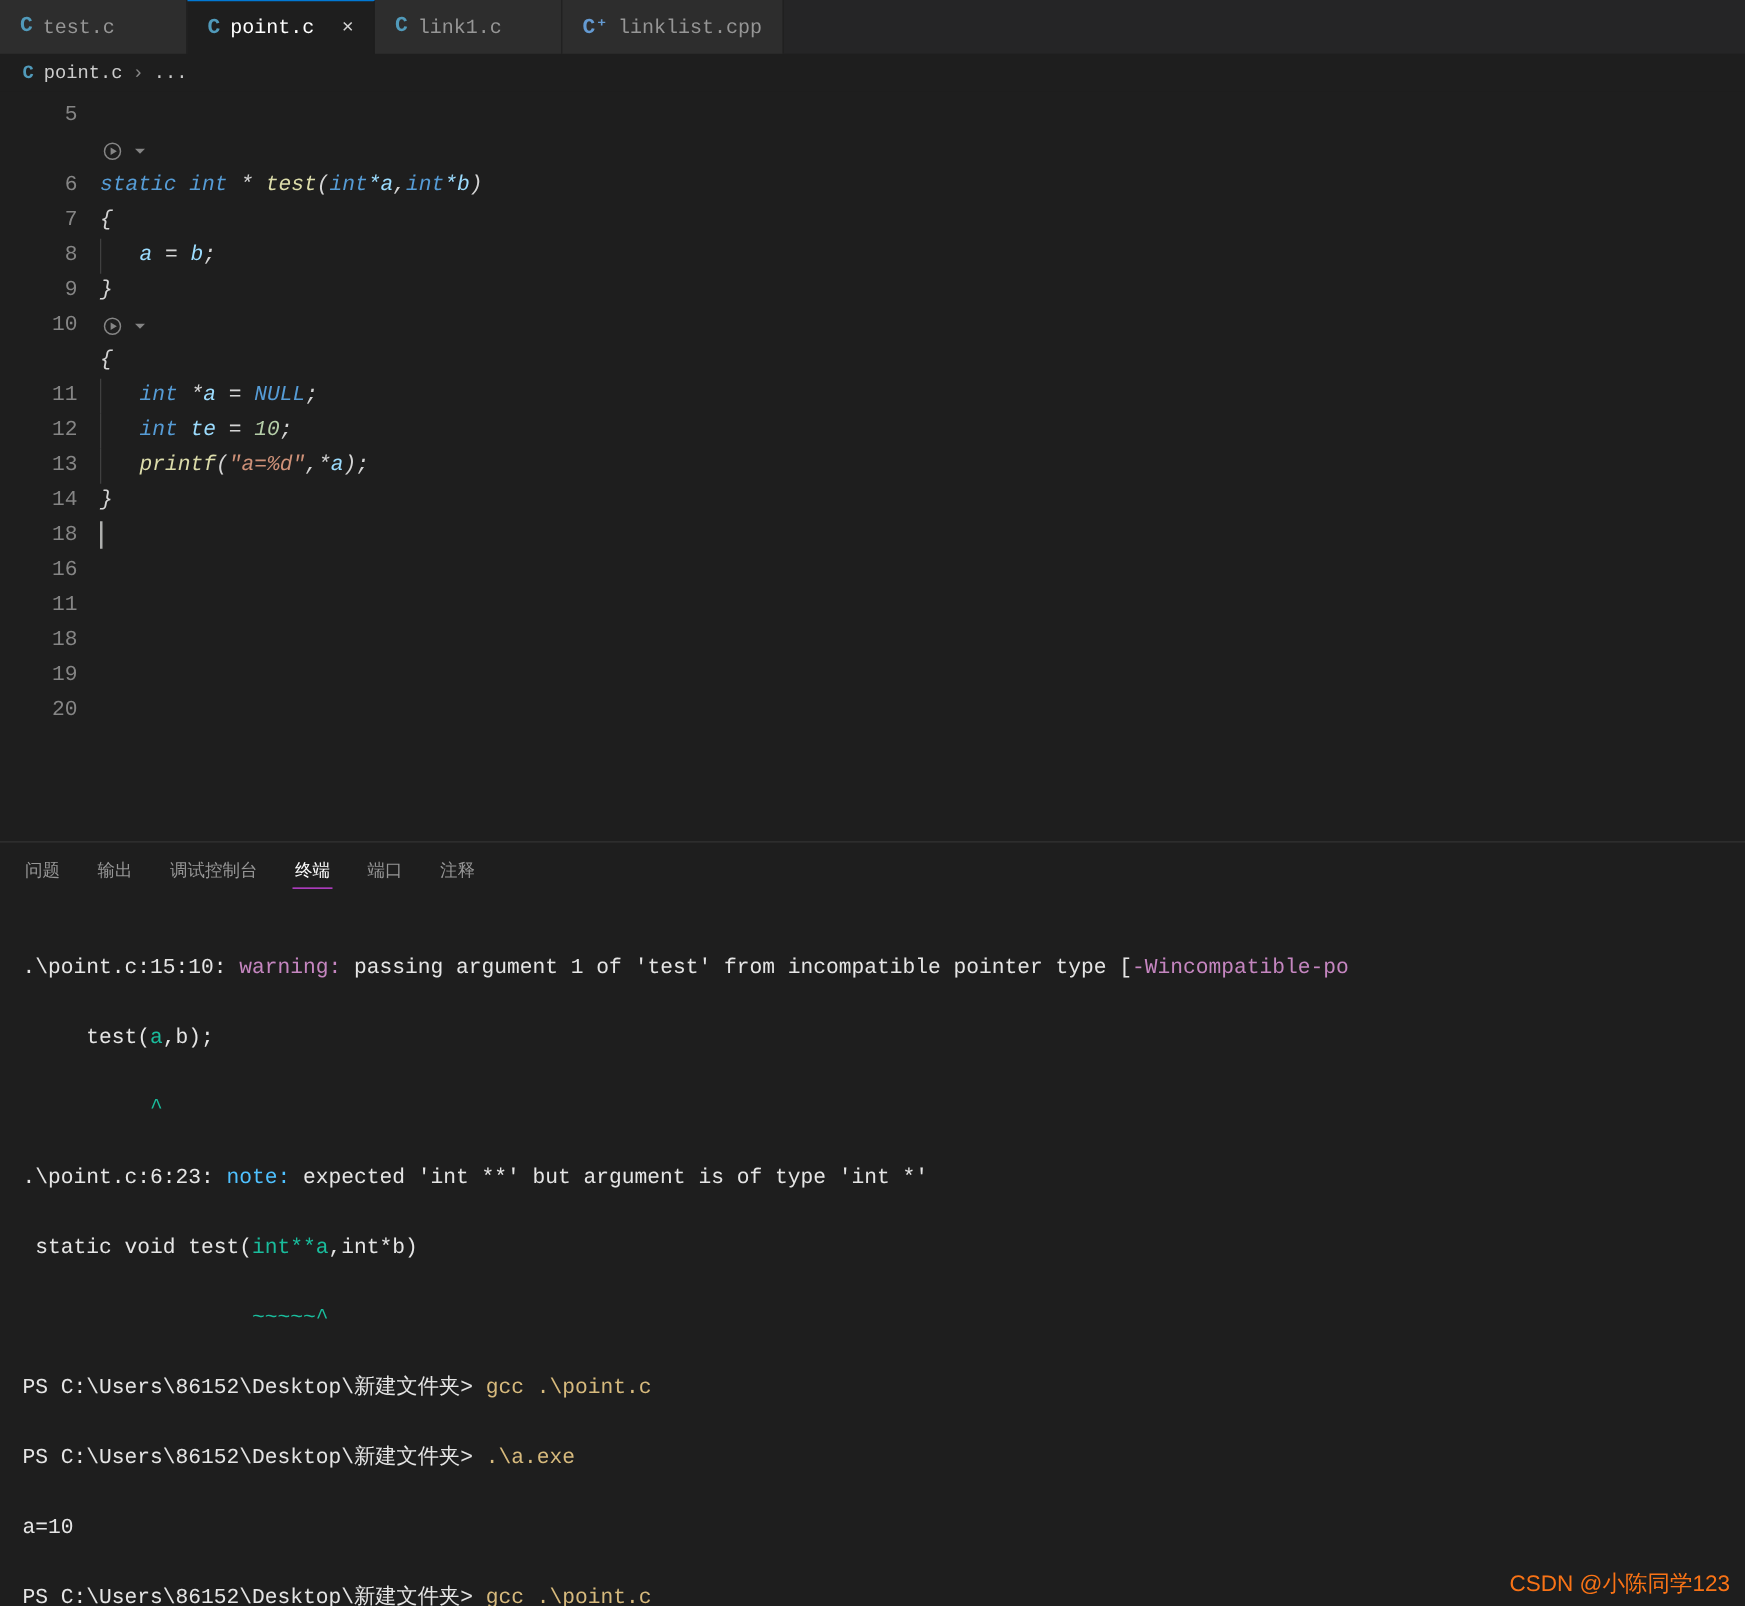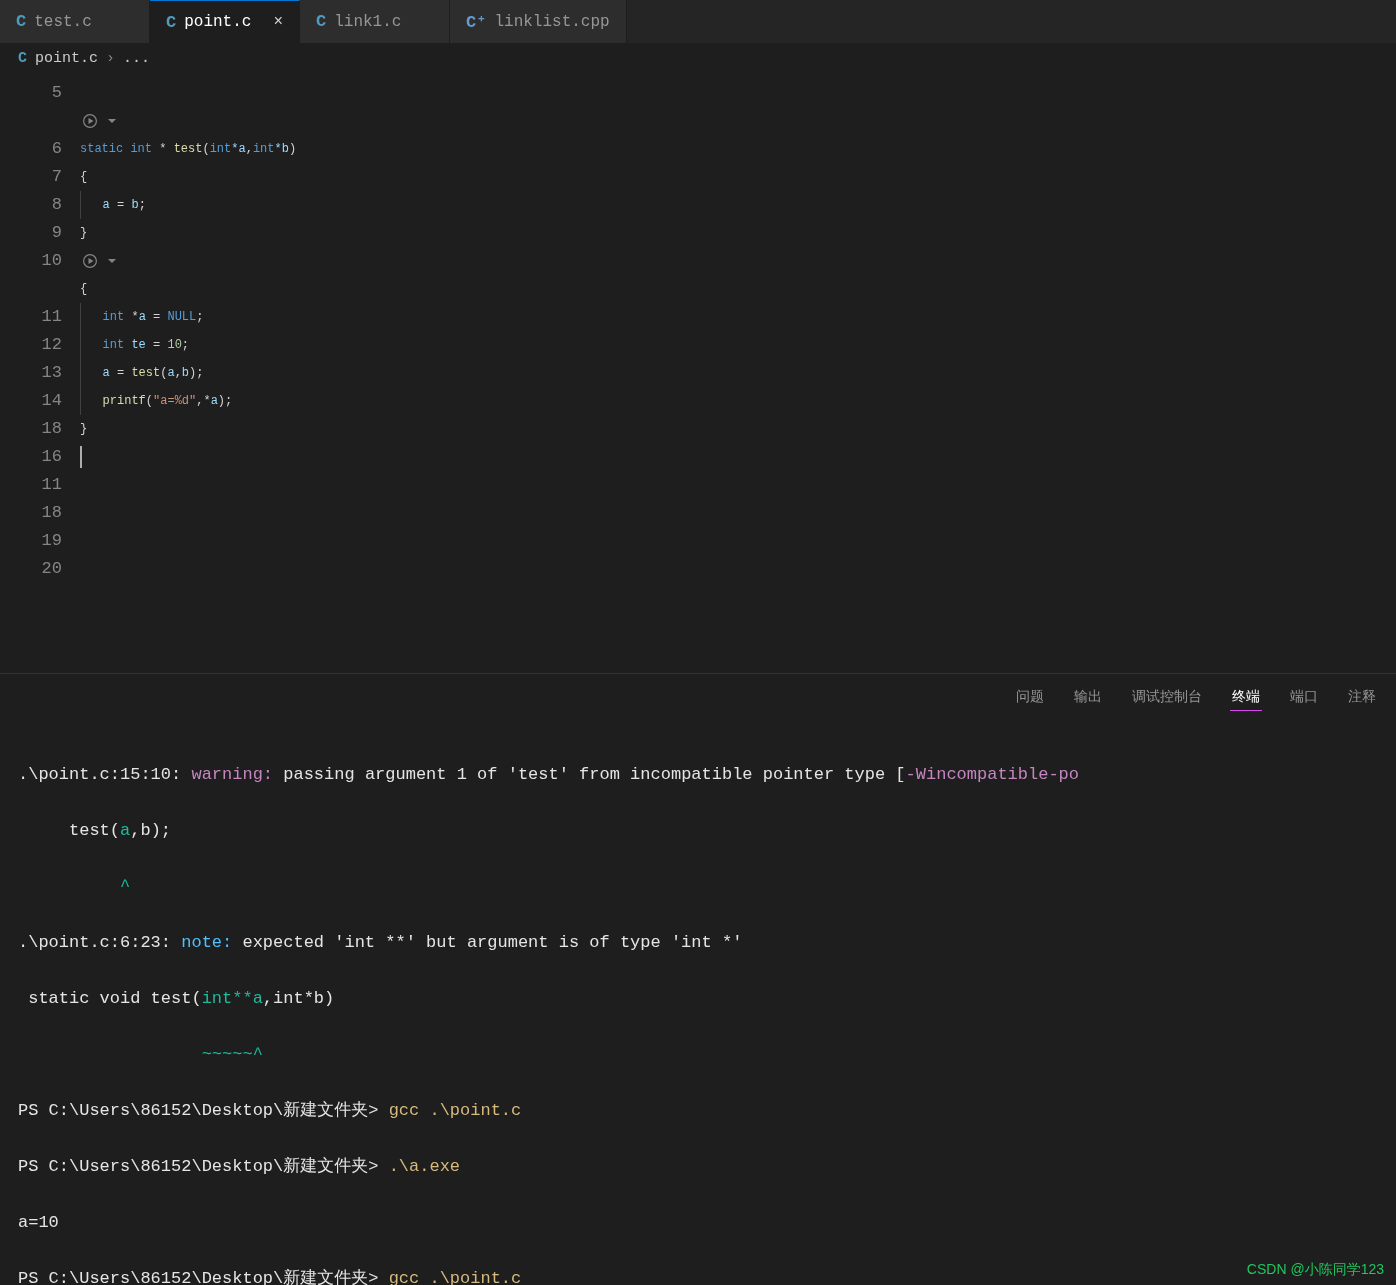--- a/index.html
+++ b/index.html
@@ -73,22 +73,23 @@
   .gutter {
     width: 80px;
     text-align: right;
     color: #858585;
     padding-right: 18px;
     user-select: none;
   }
   .gutter .ln { height: 28px; line-height: 28px; font-size: 17px;}
   .code {
     flex: 1;
-    font-size: 12px;
+    font-size: 17px;
     line-height: 28px;
+    font-style: italic;
   }
   .code .line {
     height: 28px;
     white-space: pre;
     position: relative;
   }
   .indent-guide {
     border-left: 1px solid #404040;
     display: inline-block;
     height: 28px;
@@ -128,21 +129,20 @@
     border-top: 1px solid #333;
     background: #1e1e1e;
     padding: 10px 18px 0 18px;
   }
   .panel-tabs {
     display: flex;
     gap: 26px;
     font-size: 14px;
     color: #969696;
     padding-bottom: 8px;
-    justify-content: flex-end;
   }
   .panel-tabs .ptab {
     padding: 4px 2px;
     cursor: pointer;
   }
   .panel-tabs .ptab.active {
     color: #ffffff;
     border-bottom: 1px solid #d946ef;
   }
 
@@ -156,22 +156,22 @@
   .t-purple { color: #c586c0; }
   .t-cyan { color: #4fc1ff; }
   .t-teal { color: #1abc9c; }
   .t-caret { color: #1abc9c; }
   .t-gold { color: #d7ba7d; }
 
   .watermark {
     position: absolute;
     bottom: 6px;
     right: 12px;
-    color: #22c55e;
-    font-size: 14px;
+    color: #f97316;
+    font-size: 18px;
     font-family: sans-serif;
   }
 </style>
 </head>
 <body>
 
 <div class="tab-bar">
   <div class="tab">
     <span class="tab-icon c-lang">C</span>
     <span>test.c</span>
@@ -237,21 +237,20 @@
       <svg viewBox="0 0 16 16" fill="#858585">
           <path d="M8 1a7 7 0 100 14A7 7 0 008 1zm0 1.2a5.8 5.8 0 110 11.6A5.8 5.8 0 018 2.2zM6.5 5v6l5-3-5-3z"></path>
         </svg>
       <svg viewBox="0 0 16 16" fill="#858585">
           <path d="M4 6l4 4 4-4"></path>
         </svg>
     </div>
     <div class="line"><span class="punc">{</span></div>
     <div class="line"><span class="indent-guide"></span>   <span class="type">int</span><span class="punc"> *</span><span class="var">a</span><span class="op"> = </span><span class="const">NULL</span><span class="punc">;</span></div>
     <div class="line"><span class="indent-guide"></span>   <span class="type">int</span><span> </span><span class="var">te</span><span class="op"> = </span><span class="num">10</span><span class="punc">;</span></div>
-    <div class="line"><span class="indent-guide"></span>   <span class="var">a</span><span class="op"> = </span><span class="fn">test</span><span class="punc">(</span><span class="var">a</span><span class="punc">,</span><span class="var">b</span><span class="punc">)</span><span class="punc">;</span></div>
     <div class="line"><span class="indent-guide"></span>   <span class="fn">printf</span><span class="punc">(</span><span class="str">"a=%d"</span><span class="punc">,*</span><span class="var">a</span><span class="punc">)</span><span class="punc">;</span></div>
     <div class="line"><span class="punc">}</span></div>
     <div class="line"><span class="cursor"></span></div>
   </div>
 </div>
 
 <div class="panel">
   <div class="panel-tabs">
     <div class="ptab">问题</div>
     <div class="ptab">输出</div>

